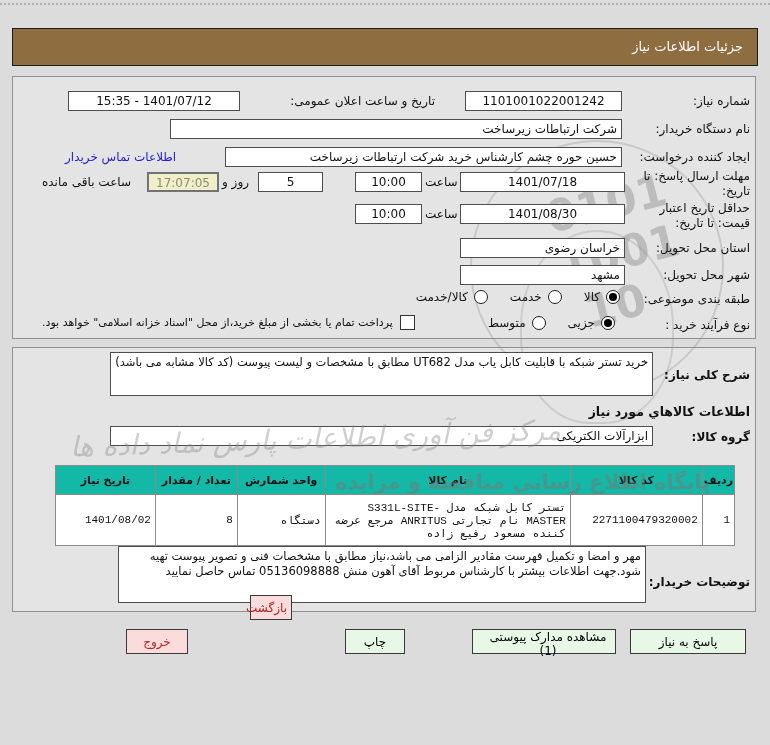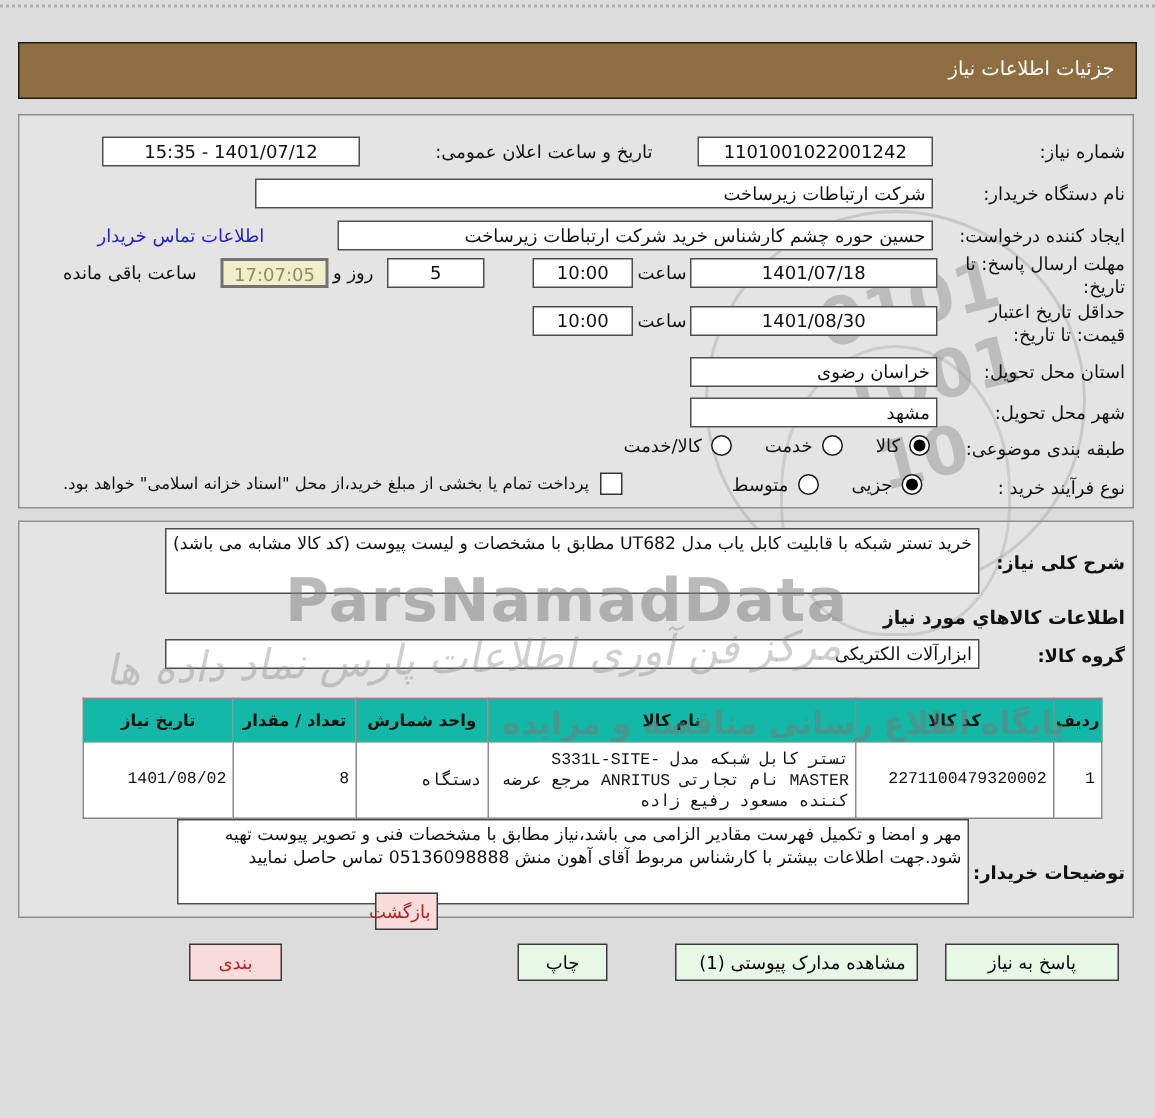--- a/index.html
+++ b/index.html
@@ -49,21 +49,20 @@
 
 <div id="page">
 
   <div class="abs dotline"></div>
 
   <div class="wm wm-c1"></div>
   <div class="wm wm-c2"></div>
   <div class="wm wm-d" style="left:545px;top:178px;">0101</div>
   <div class="wm wm-d" style="left:558px;top:228px;">1001</div>
   <div class="wm wm-d" style="left:585px;top:280px;">10</div>
-  <div class="wm wm-brand">ParsNamadData</div>
   <div class="wm wm-tag">مرکز فن آوری اطلاعات پارس نماد داده ها</div>
   <div class="wm wm-site">پایگاه اطلاع رسانی مناقصه و مزایده</div>
 
   <div class="abs titlebar">جزئیات اطلاعات نیاز</div>
 
   <div class="abs panel" id="panel1"></div>
 
   <div class="abs lbl" style="right:20px;top:94px;">شماره نیاز:</div>
   <input class="inp ctr" style="left: 465px; top: 91px; width: 157px;" readonly="" value="1101001022001242">
   <div class="abs lbl" style="right:335px;top:94px;">تاریخ و ساعت اعلان عمومی:</div>
@@ -166,18 +165,18 @@
         <td>8</td>
         <td>1401/08/02</td>
       </tr>
     </tbody>
   </table>
 
   <div class="abs lbl b" style="right:20px;top:575px;">توضیحات خریدار:</div>
   <textarea class="txtbox" style="left: 118px; top: 546px; width: 528px; height: 57px;" readonly="">مهر و امضا و تکمیل فهرست مقادیر الزامی می باشد،نیاز مطابق با مشخصات فنی و تصویر پیوست تهیه شود.جهت اطلاعات بیشتر با کارشناس مربوط آقای آهون منش 05136098888 تماس حاصل نمایید</textarea>
 
   <button class="btn green" style="left:630px;top:629px;width:116px;">پاسخ به نیاز</button>
-  <button class="btn green" style="left:450px;top:629px;width:162px;padding-left:12px;">مشاهده مدارک پیوستی (1)</button>
+  <button class="btn green" style="left:472px;top:629px;width:144px;padding-left:12px;">مشاهده مدارک پیوستی (1)</button>
   <button class="btn green" style="left:345px;top:629px;width:60px;">چاپ</button>
   <button class="btn pink" style="left:250px;top:595px;width:42px;">بازگشت</button>
-  <button class="btn pink" style="left:126px;top:629px;width:62px;">بندی</button>
+  <button class="btn pink" style="left:126px;top:629px;width:62px;">خروج</button>
 
 </div>
 
 </body></html>

